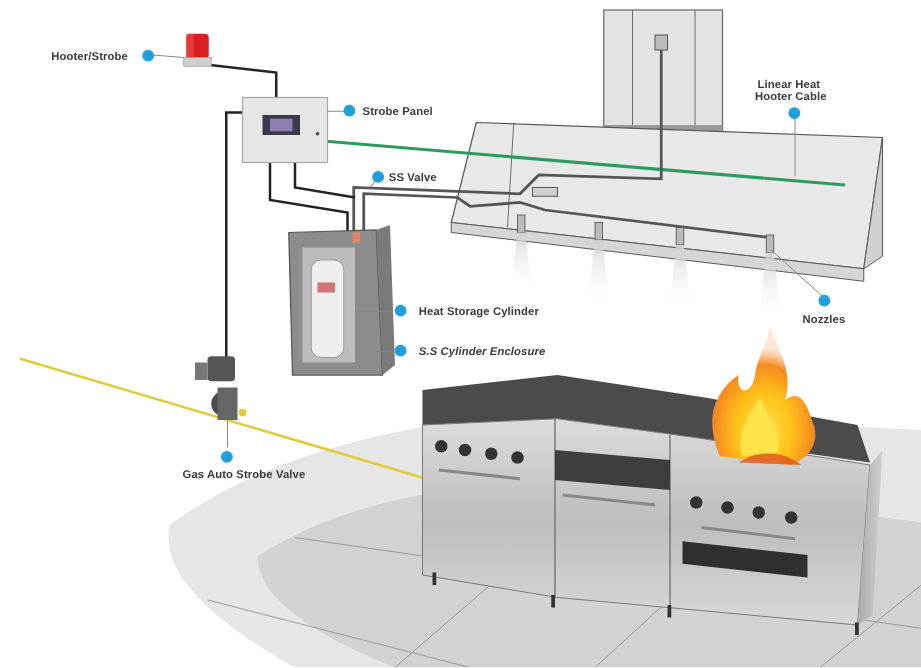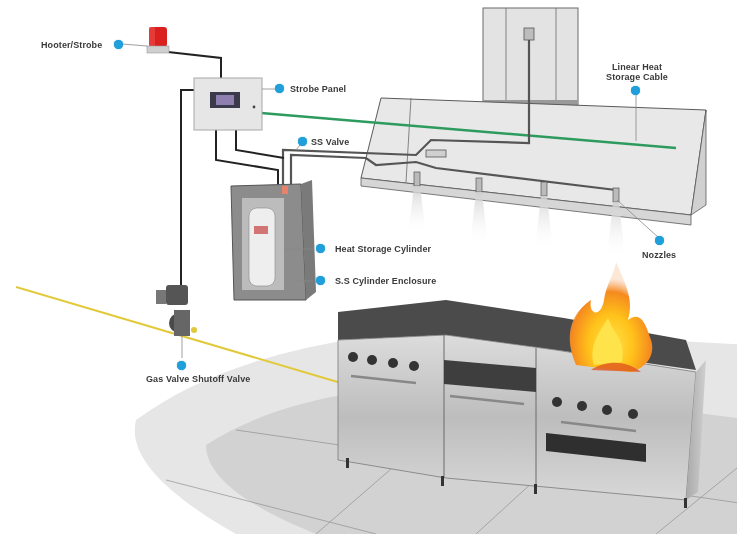--- a/index.html
+++ b/index.html
@@ -2,21 +2,21 @@
 <html><head>
 <meta charset="utf-8">
 <style>
   html, body { margin: 0; padding: 0; background: #ffffff; }
   body { width: 737px; height: 534px; position: relative; overflow: hidden; font-family: "Liberation Sans", sans-serif; }
   #stage { position: absolute; left: 16px; top: 0; width: 737px; height: 534px; }
   .label {
     position: absolute; font-size: 9px; font-weight: bold; color: #3a3a3a;
     white-space: nowrap; letter-spacing: 0.1px; line-height: 11px;
   }
-  .label.center { text-align: center; }
+  .label.center { }
   .dot {
     position: absolute; width: 9px; height: 9px; border-radius: 50%;
     background: #1fa0dc; box-shadow: 0 0 1px #0b7fb8;
   }
 </style>
 </head>
 <body>
 
 <div id="stage">
 <svg width="737" height="534" viewBox="0 0 737 534" xmlns="http://www.w3.org/2000/svg">
@@ -209,18 +209,18 @@
   <div class="dot" style="left:639px;top:236px;"></div>
   <div class="dot" style="left:300px;top:244px;"></div>
   <div class="dot" style="left:300px;top:276px;"></div>
   <div class="dot" style="left:161px;top:361px;"></div>
 
   
   <div class="label" style="left:25px;top:40px;">Hooter/Strobe</div>
   <div class="label" style="left:274px;top:84px;">Strobe Panel</div>
   <div class="label" style="left:295px;top:137px;">SS Valve</div>
   <div class="label center" style="left:590px;top:62px;width:62px;">Linear Heat</div>
-  <div class="label center" style="left:588px;top:72px;width:66px;">Storage Cable</div>
+  <div class="label center" style="left:588px;top:72px;width:66px;">Hooter Cable</div>
   <div class="label" style="left:626px;top:250px;">Nozzles</div>
   <div class="label" style="left:319px;top:244px;">Heat Storage Cylinder</div>
-  <div class="label" style="left:319px;top:276px;">S.S Cylinder Enclosure</div>
-  <div class="label" style="left:130px;top:374px;">Gas Valve Shutoff Valve</div>
+  <div class="label" style="left:319px;top:276px;font-style:italic;">S.S Cylinder Enclosure</div>
+  <div class="label" style="left:130px;top:374px;">Gas Auto Strobe Valve</div>
 </div>
 
 </body></html>

